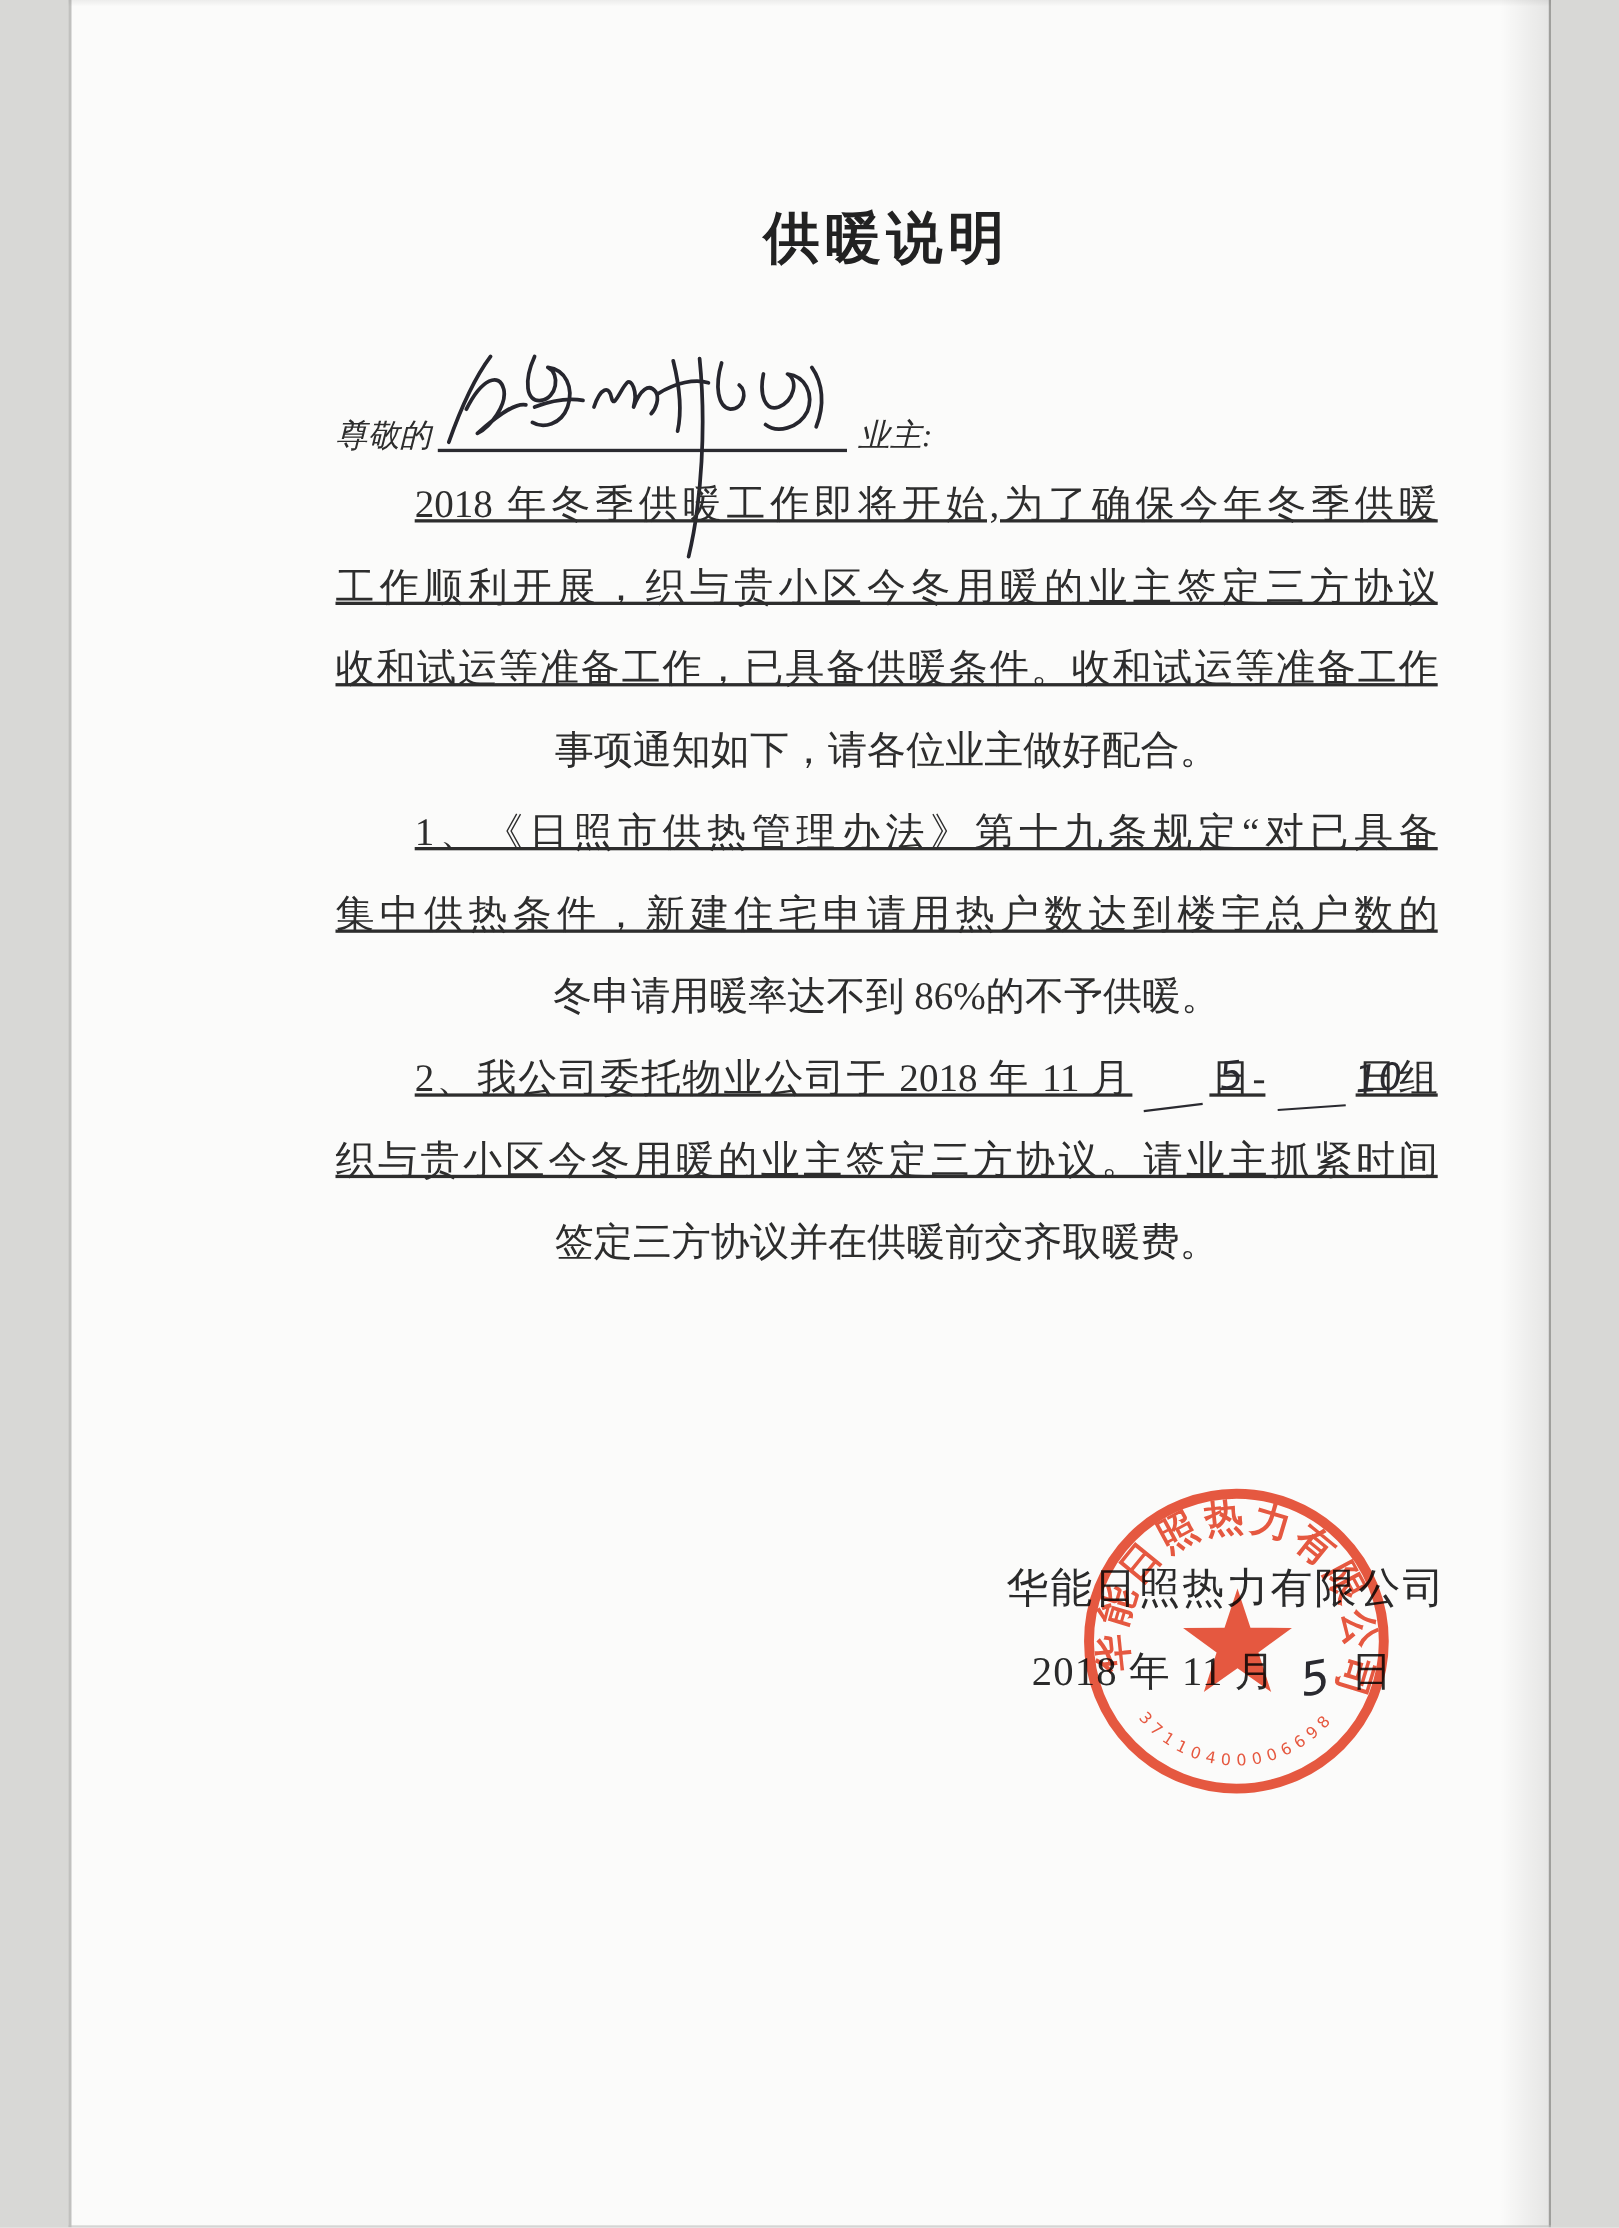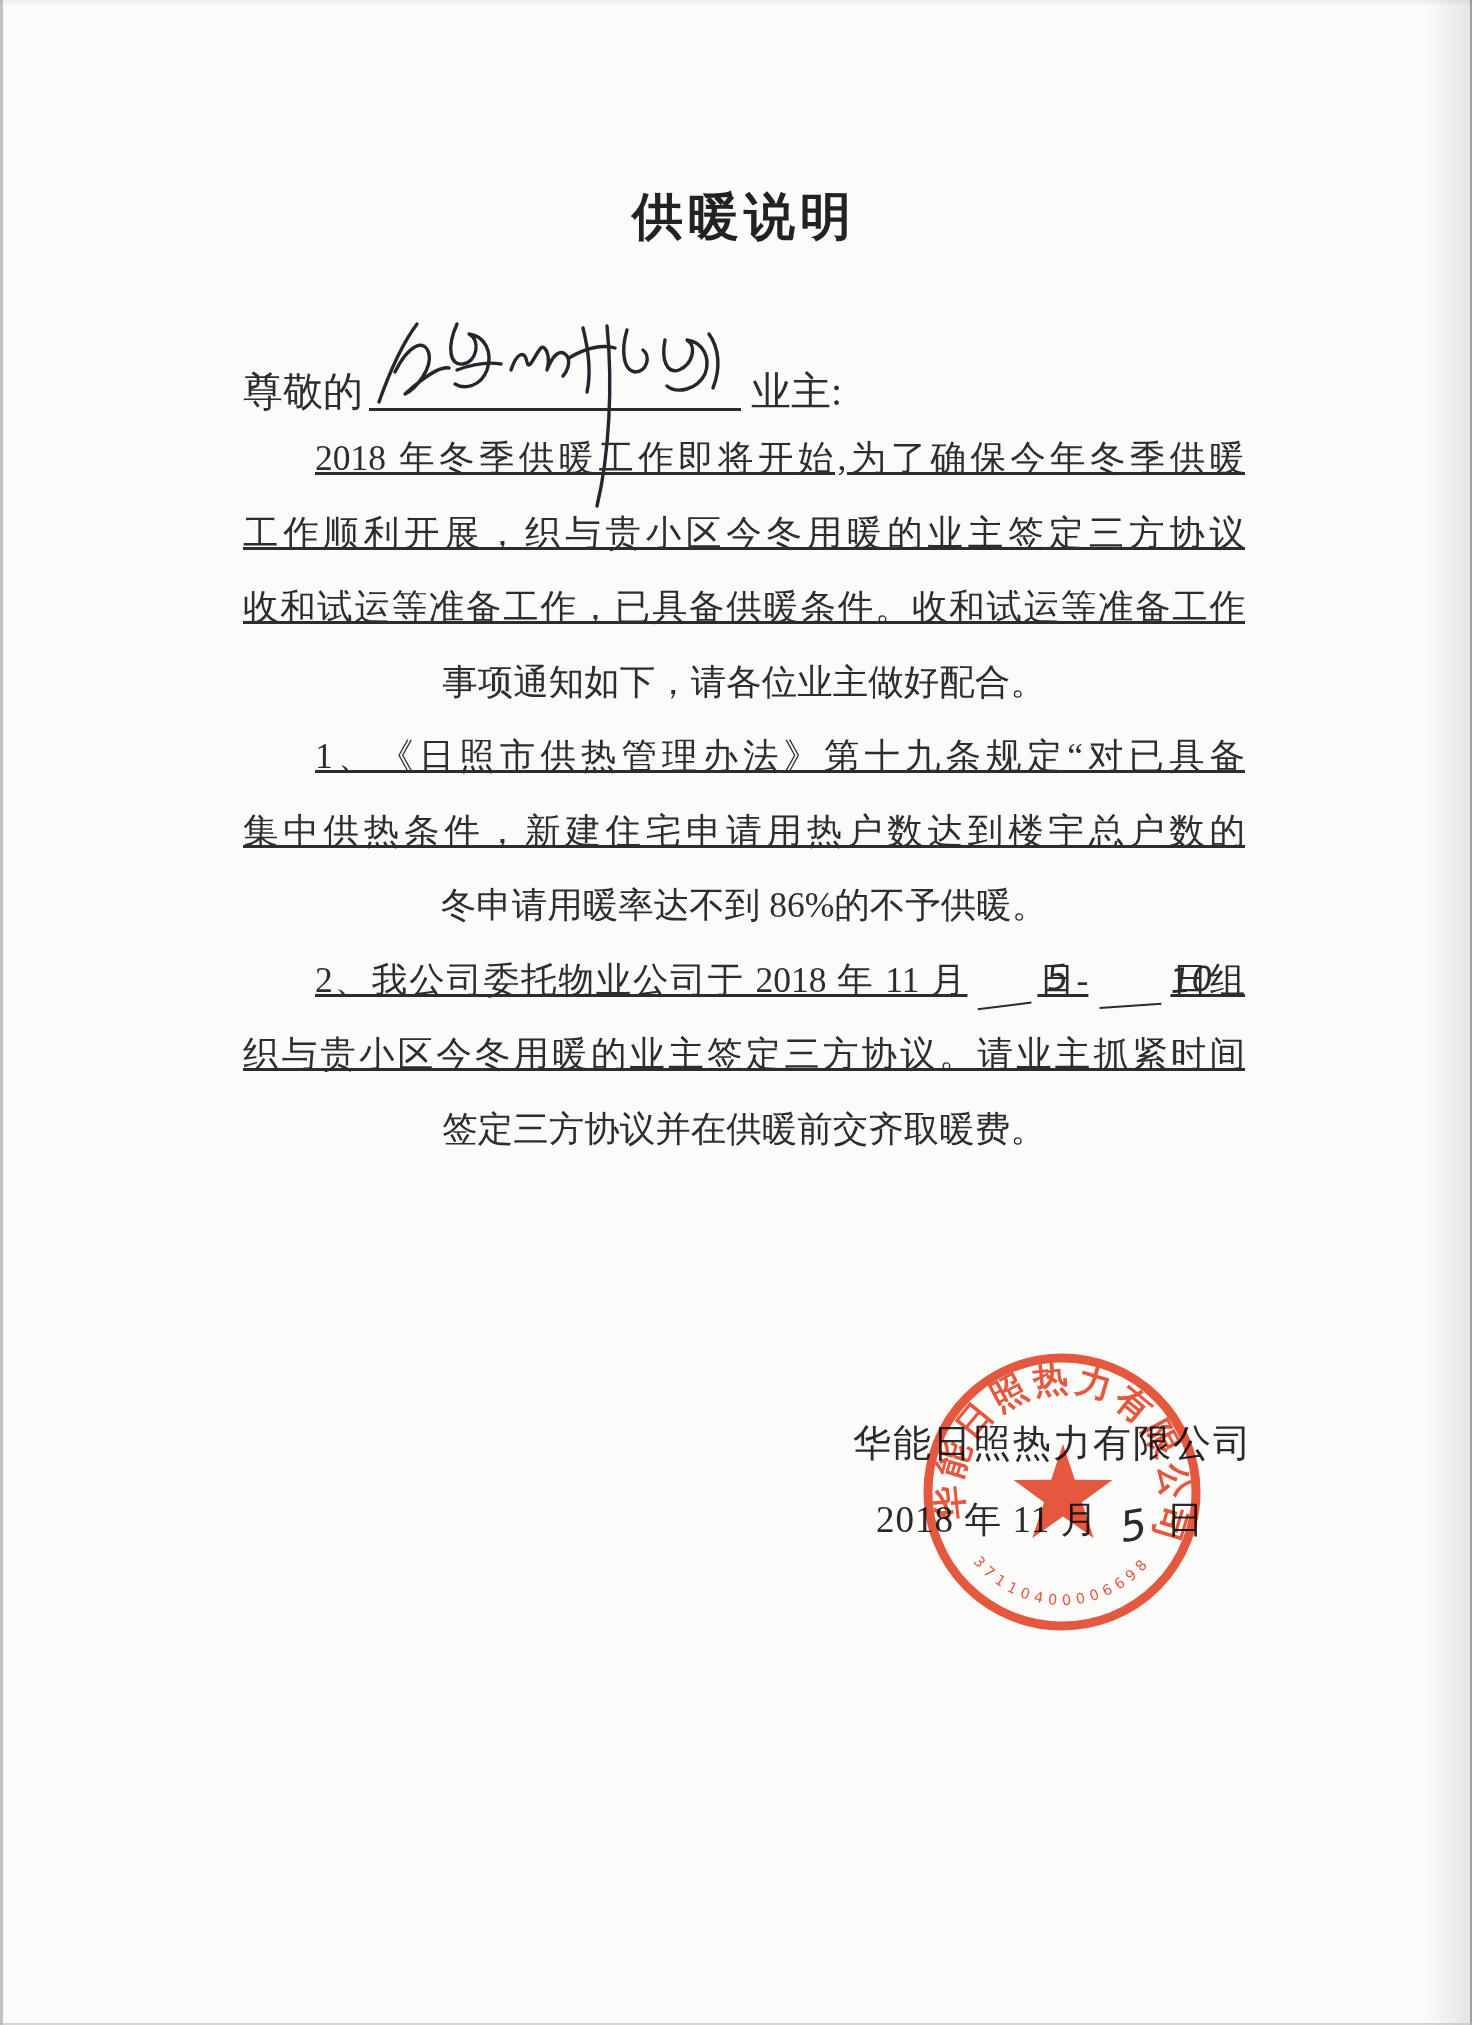--- a/index.html
+++ b/index.html
@@ -1,18 +1,18 @@
 <!DOCTYPE html>
 <html><head>
 <meta charset="utf-8">
 <style>
   html,body{margin:0;padding:0;background:#d8d8d6;}
   #page{
     position:relative;
-    width:1472px;height:2025px;
+    width:1348px;height:2025px;
     margin:0 auto;
     background:#fbfbfa;
     overflow:hidden;
     font-family:"Liberation Serif","DejaVu Serif",serif;
     color:#2d2d2d;
   }
   
   .edge-left{position:absolute;left:0;top:0;width:3px;height:100%;background:#7a7a78;opacity:.45;}
   .edge-right-band{position:absolute;right:0;top:0;width:46px;height:100%;
     background:linear-gradient(to right,rgba(0,0,0,0) 0%,rgba(0,0,0,.05) 55%,rgba(0,0,0,.09) 100%);}
@@ -21,21 +21,21 @@
   .fold-top{position:absolute;left:0;top:0;width:100%;height:6px;
     background:linear-gradient(to bottom,rgba(0,0,0,.06),rgba(0,0,0,0));}
 
   .title{
     position:absolute;left:243px;top:183px;width:1002px;
     text-align:center;font-size:51px;font-weight:bold;letter-spacing:5px;color:#222;
   }
 
   .salutation{
     position:absolute;left:243px;top:348px;height:84px;
-    font-size:40px;white-space:nowrap;
+    font-size:29px;white-space:nowrap;font-style:italic;
   }
   .salutation .txt{vertical-align:baseline;}
   .scribble-wrap{
     display:inline-block;position:relative;
     width:372px;height:60px;
     border-bottom:3px solid #2b2b30;
     margin:0 10px -6px 6px;
     vertical-align:baseline;
   }
   .scribble-wrap svg{position:absolute;left:0;top:-42px;overflow:visible;}

